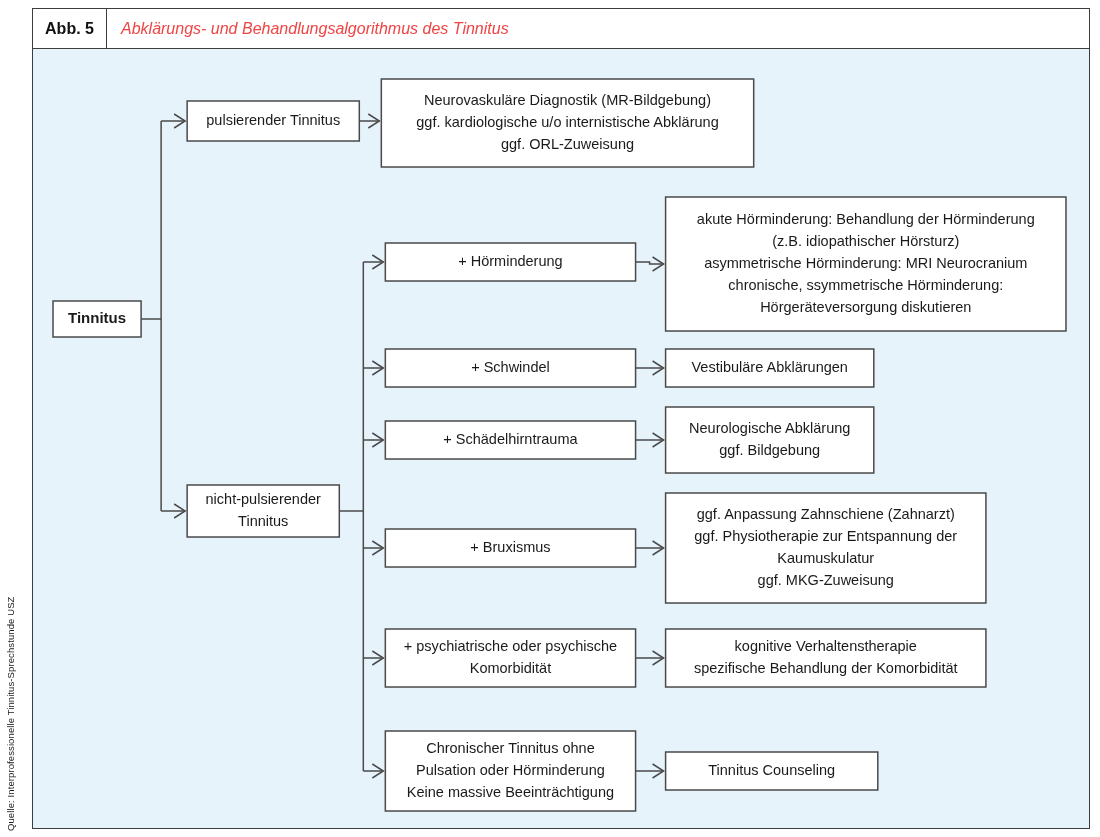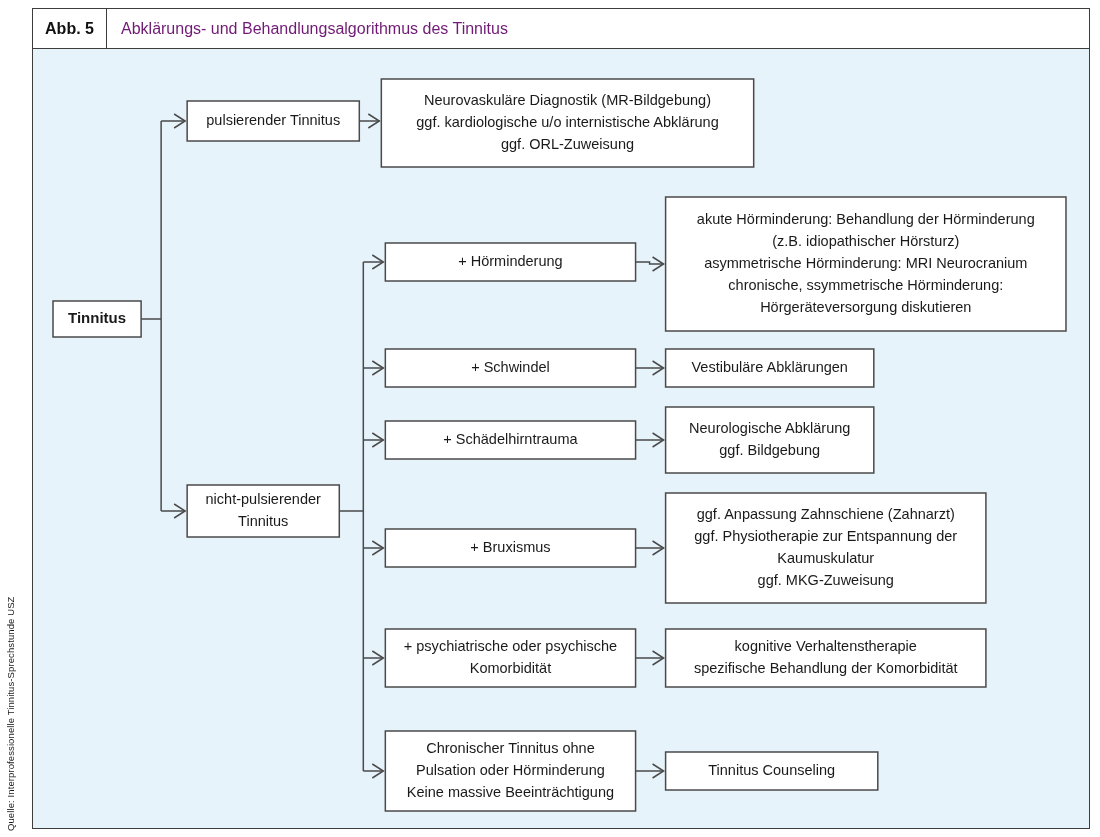--- a/index.html
+++ b/index.html
@@ -76,21 +76,22 @@
     font-size: 16px;
     color: #111111;
     border-right: 1.6px solid #3d3d3d;
     box-sizing: border-box;
   }
   .fig-title {
     display: flex;
     align-items: center;
     padding-left: 14px;
     font-size: 16px;
-    color: #701a75;
+    color: #ef4444;
+    font-style: italic;
   }
 
   
   .fig-canvas {
     position: absolute;
     left: 0;
     top: 40px;
     width: 100%;
     height: calc(100% - 40px);
     background: #e7f3fb;

